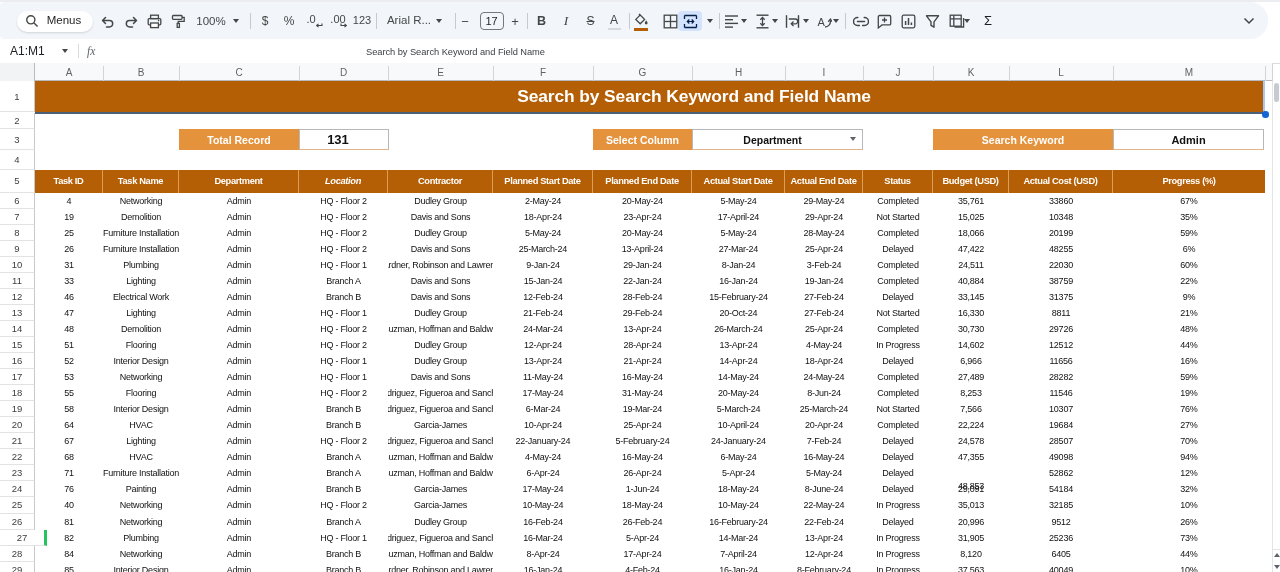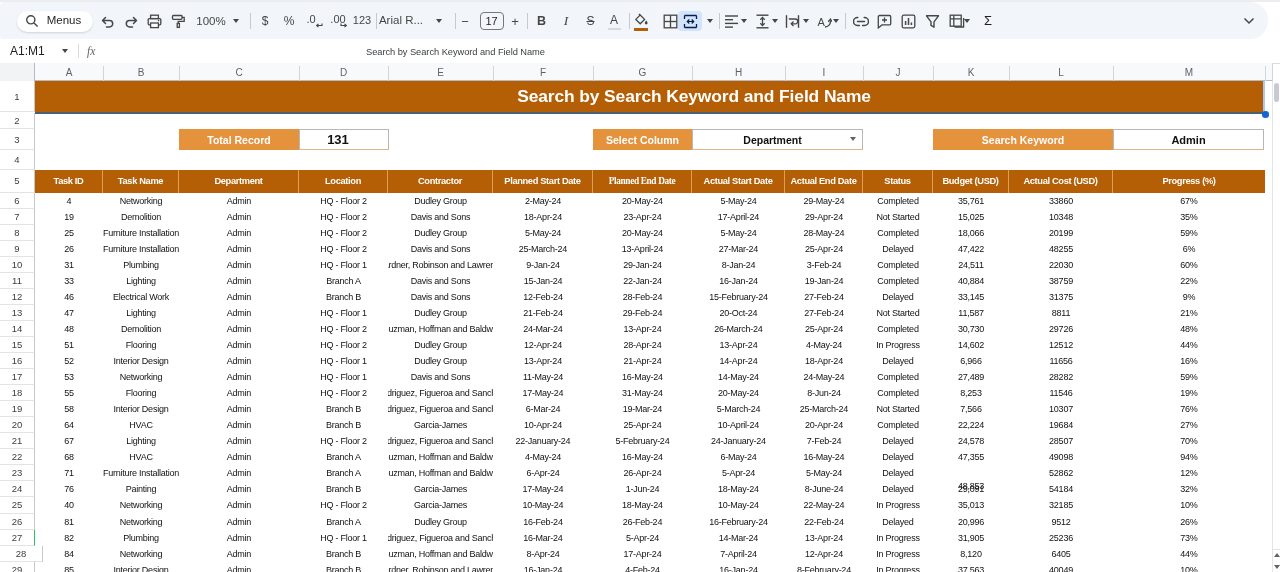--- a/index.html
+++ b/index.html
@@ -46,21 +46,21 @@
 <div class="tt" style="left:303px;top:13px;width:16px;font-size:11px">.0</div>
 <svg class="ab" style="left:315px;top:22px" width="8" height="7" viewBox="0 0 8 7">
     <path d="M7 1.5 v2 h-5 M3.5 1.8 L1.6 3.5 L3.5 5.2" fill="none" stroke="#444746" stroke-width="1.1"></path>
   </svg>
 <div class="tt" style="left:328px;top:13px;width:20px;font-size:11px">.00</div>
 <svg class="ab" style="left:340px;top:22px" width="8" height="7" viewBox="0 0 8 7">
     <path d="M1 1.5 v2 h5 M4.5 1.8 L6.4 3.5 L4.5 5.2" fill="none" stroke="#444746" stroke-width="1.1"></path>
   </svg>
 <div class="tt" style="left:350px;top:14px;width:24px;font-size:11px">123</div>
 <div class="sep" style="left:376px"></div>
-<div class="tt" style="left:378px;top:13.5px;width:46px;font-size:11.5px;font-weight:500">Arial R...</div>
+<div class="tt" style="left:386px;top:13.5px;width:46px;font-size:11.5px;font-weight:500">Arial R...</div>
 <div class="car" style="left:436px;top:19px"></div>
 <div class="sep" style="left:455px"></div>
 <div class="tt" style="left:458px;top:14px;width:14px;font-size:13px">−</div>
 <div class="ab" style="left:479.5px;top:12px;width:24px;height:18px;border:1.5px solid #74777b;border-radius:4px;display:flex;align-items:center;justify-content:center;font-size:11px;color:#1f1f1f">17</div>
 <div class="tt" style="left:508px;top:14px;width:14px;font-size:13px">+</div>
 <div class="sep" style="left:527px"></div>
 <div class="tt" style="left:534px;top:14px;width:15px;font-size:12.5px;font-weight:bold">B</div>
 <div class="tt" style="left:559px;top:13px;width:14px;font-size:13.5px;font-style:italic;font-family:'Liberation Serif',serif;font-weight:500">I</div>
 <div class="tt" style="left:583px;top:14px;width:15px;font-size:12px;text-decoration:line-through">S</div>
 <div class="tt" style="left:607px;top:12.5px;width:14px;font-size:12px;font-weight:500">A</div>
@@ -189,41 +189,41 @@
 <div class="ab" style="left:0;top:369.05px;width:35px;height:16.1px;border-bottom:1px solid #e2e3e5;border-right:1px solid #c6c8cb;display:flex;align-items:center;justify-content:center;font-size:9.5px;color:#3c4043">17</div>
 <div class="ab" style="left:0;top:385.1px;width:35px;height:16.1px;border-bottom:1px solid #e2e3e5;border-right:1px solid #c6c8cb;display:flex;align-items:center;justify-content:center;font-size:9.5px;color:#3c4043">18</div>
 <div class="ab" style="left:0;top:401.15px;width:35px;height:16.1px;border-bottom:1px solid #e2e3e5;border-right:1px solid #c6c8cb;display:flex;align-items:center;justify-content:center;font-size:9.5px;color:#3c4043">19</div>
 <div class="ab" style="left:0;top:417.20000000000005px;width:35px;height:16.1px;border-bottom:1px solid #e2e3e5;border-right:1px solid #c6c8cb;display:flex;align-items:center;justify-content:center;font-size:9.5px;color:#3c4043">20</div>
 <div class="ab" style="left:0;top:433.25px;width:35px;height:16.1px;border-bottom:1px solid #e2e3e5;border-right:1px solid #c6c8cb;display:flex;align-items:center;justify-content:center;font-size:9.5px;color:#3c4043">21</div>
 <div class="ab" style="left:0;top:449.3px;width:35px;height:16.1px;border-bottom:1px solid #e2e3e5;border-right:1px solid #c6c8cb;display:flex;align-items:center;justify-content:center;font-size:9.5px;color:#3c4043">22</div>
 <div class="ab" style="left:0;top:465.35px;width:35px;height:16.1px;border-bottom:1px solid #e2e3e5;border-right:1px solid #c6c8cb;display:flex;align-items:center;justify-content:center;font-size:9.5px;color:#3c4043">23</div>
 <div class="ab" style="left:0;top:481.40000000000003px;width:35px;height:16.1px;border-bottom:1px solid #e2e3e5;border-right:1px solid #c6c8cb;display:flex;align-items:center;justify-content:center;font-size:9.5px;color:#3c4043">24</div>
 <div class="ab" style="left:0;top:497.45px;width:35px;height:16.1px;border-bottom:1px solid #e2e3e5;border-right:1px solid #c6c8cb;display:flex;align-items:center;justify-content:center;font-size:9.5px;color:#3c4043">25</div>
 <div class="ab" style="left:0;top:513.5px;width:35px;height:16.1px;border-bottom:1px solid #e2e3e5;border-right:1px solid #c6c8cb;display:flex;align-items:center;justify-content:center;font-size:9.5px;color:#3c4043">26</div>
-<div class="ab" style="left:0;top:529.55px;width:35px;height:16.1px;border-bottom:1px solid #e2e3e5;border-right:1px solid #22c55e;display:flex;align-items:center;justify-content:center;font-size:9.5px;color:#3c4043">27</div>
-<div class="ab" style="left:0;top:545.6px;width:43px;height:16.1px;border-bottom:1px solid #e2e3e5;border-right:1px solid #c6c8cb;display:flex;align-items:center;justify-content:center;font-size:9.5px;color:#3c4043">28</div>
+<div class="ab" style="left:0;top:529.55px;width:47px;height:16.1px;border-bottom:1px solid #e2e3e5;border-right:3px solid #22c55e;display:flex;align-items:center;justify-content:center;font-size:9.5px;color:#3c4043">27</div>
+<div class="ab" style="left:0;top:545.6px;width:35px;height:16.1px;border-bottom:1px solid #e2e3e5;border-right:1px solid #c6c8cb;display:flex;align-items:center;justify-content:center;font-size:9.5px;color:#3c4043">28</div>
 <div class="ab" style="left:0;top:561.6500000000001px;width:35px;height:16.1px;border-bottom:1px solid #e2e3e5;border-right:1px solid #c6c8cb;display:flex;align-items:center;justify-content:center;font-size:9.5px;color:#3c4043">29</div>
 <div class="ab" style="left:35px;top:81px;width:1229px;height:31px;background:#b45f06"></div>
 <div class="ab" style="left:394px;top:81px;width:600px;height:30px;display:flex;align-items:center;justify-content:center;font-size:17.4px;font-weight:bold;color:#fff;letter-spacing:-0.1px">Search by Search Keyword and Field Name</div>
 <div class="ab" style="left:35px;top:112px;width:1229px;height:2.4px;background:#4a6078"></div>
 <div class="ab" style="left:1263px;top:81px;width:1.5px;height:31px;background:#a8c7fa"></div>
 <div class="ab" style="left:179px;top:129px;width:120px;height:21px;background:#e5923d;display:flex;align-items:center;justify-content:center;font-size:10.5px;font-weight:bold;color:#fff">Total Record</div>
 <div class="ab" style="left:299px;top:129px;width:90px;height:21px;background:#fff;border:1px solid #b7b7b7;border-bottom-color:#e3b488;display:flex;align-items:center;justify-content:center;font-size:13px;font-weight:bold;color:#111;padding-right:12px">131</div>
 <div class="ab" style="left:593px;top:129px;width:99px;height:21px;background:#e5923d;display:flex;align-items:center;justify-content:center;font-size:10.5px;font-weight:bold;color:#fff">Select Column</div>
 <div class="ab" style="left:692px;top:129px;width:171px;height:21px;background:#fff;border:1px solid #b7b7b7;border-bottom-color:#e3b488;display:flex;align-items:center;justify-content:center;font-size:10.5px;font-weight:bold;color:#111;padding-right:10px">Department</div>
 <div class="car" style="left:850px;top:137px;border-top-color:#5f6368"></div>
 <div class="ab" style="left:933px;top:129px;width:180px;height:21px;background:#e5923d;display:flex;align-items:center;justify-content:center;font-size:10.5px;font-weight:bold;color:#fff">Search Keyword</div>
 <div class="ab" style="left:1113px;top:129px;width:151px;height:21px;background:#fff;border:1px solid #b7b7b7;border-bottom-color:#e3b488;display:flex;align-items:center;justify-content:center;font-size:11px;font-weight:bold;color:#111;padding-right:0px">Admin</div>
 <div class="hcell" style="left:35px;top:170px;width:68px;height:22.5px;border-right:1px solid #dd9f55;">Task ID</div>
 <div class="hcell" style="left:103px;top:170px;width:76px;height:22.5px;border-right:1px solid #dd9f55;">Task Name</div>
 <div class="hcell" style="left:179px;top:170px;width:120px;height:22.5px;border-right:1px solid #dd9f55;">Department</div>
-<div class="hcell" style="left:299px;top:170px;width:89px;height:22.5px;border-right:1px solid #dd9f55;">Location</div>
+<div class="hcell" style="left:299px;top:170px;width:89px;height:22.5px;border-right:1px solid #dd9f55;font-style:italic;">Location</div>
 <div class="hcell" style="left:388px;top:170px;width:105px;height:22.5px;border-right:1px solid #dd9f55;">Contractor</div>
 <div class="hcell" style="left:493px;top:170px;width:100px;height:22.5px;border-right:1px solid #dd9f55;">Planned Start Date</div>
-<div class="hcell" style="left:593px;top:170px;width:99px;height:22.5px;border-right:1px solid #dd9f55;font-family:Liberation Serif, serif;">Planned End Date</div>
+<div class="hcell" style="left:593px;top:170px;width:99px;height:22.5px;border-right:1px solid #dd9f55;">Planned End Date</div>
 <div class="hcell" style="left:692px;top:170px;width:93px;height:22.5px;border-right:1px solid #dd9f55;">Actual Start Date</div>
 <div class="hcell" style="left:785px;top:170px;width:78px;height:22.5px;border-right:1px solid #dd9f55;">Actual End Date</div>
 <div class="hcell" style="left:863px;top:170px;width:70px;height:22.5px;border-right:1px solid #dd9f55;">Status</div>
 <div class="hcell" style="left:933px;top:170px;width:76px;height:22.5px;border-right:1px solid #dd9f55;">Budget (USD)</div>
 <div class="hcell" style="left:1009px;top:170px;width:104px;height:22.5px;border-right:1px solid #dd9f55;">Actual Cost (USD)</div>
 <div class="hcell" style="left:1113px;top:170px;width:152px;height:22.5px;">Progress (%)</div>
 <div class="cell" style="left:35px;top:192.5px;width:68px;height:16.05px">
     <span>4</span>
   </div>
 <div class="cell" style="left:103px;top:192.5px;width:76px;height:16.05px">
@@ -520,21 +520,21 @@
 <div class="cell" style="left:692px;top:304.85px;width:93px;height:16.05px">
     <span>20-Oct-24</span>
   </div>
 <div class="cell" style="left:785px;top:304.85px;width:78px;height:16.05px">
     <span>27-Feb-24</span>
   </div>
 <div class="cell" style="left:863px;top:304.85px;width:70px;height:16.05px">
     <span>Not Started</span>
   </div>
 <div class="cell" style="left:933px;top:304.85px;width:76px;height:16.05px">
-    <span>11,587</span>
+    <span>16,330</span>
   </div>
 <div class="cell" style="left:1009px;top:304.85px;width:104px;height:16.05px">
     <span>8811</span>
   </div>
 <div class="cell" style="left:1113px;top:304.85px;width:152px;height:16.05px">
     <span>21%</span>
   </div>
 <div class="cell" style="left:35px;top:320.9px;width:68px;height:16.05px">
     <span>48</span>
   </div>

